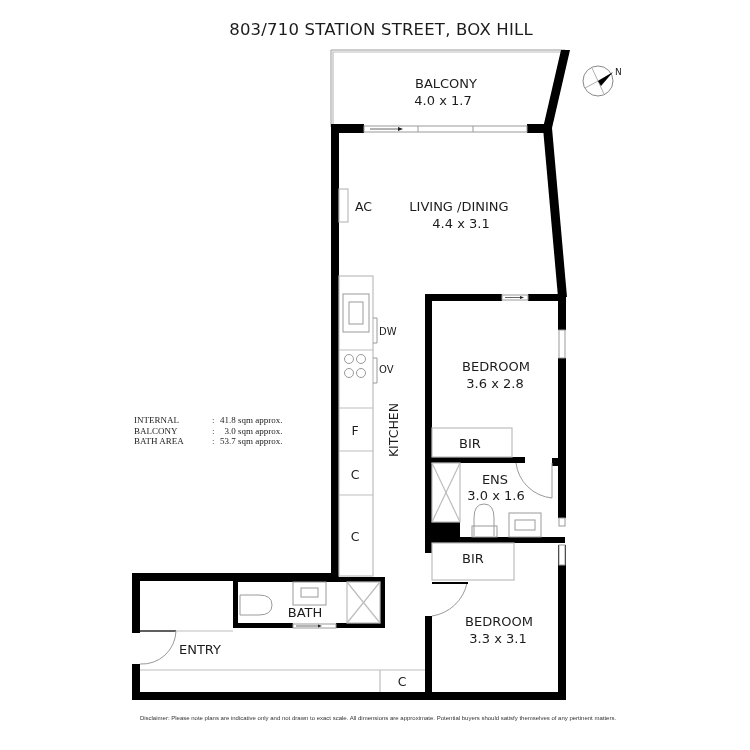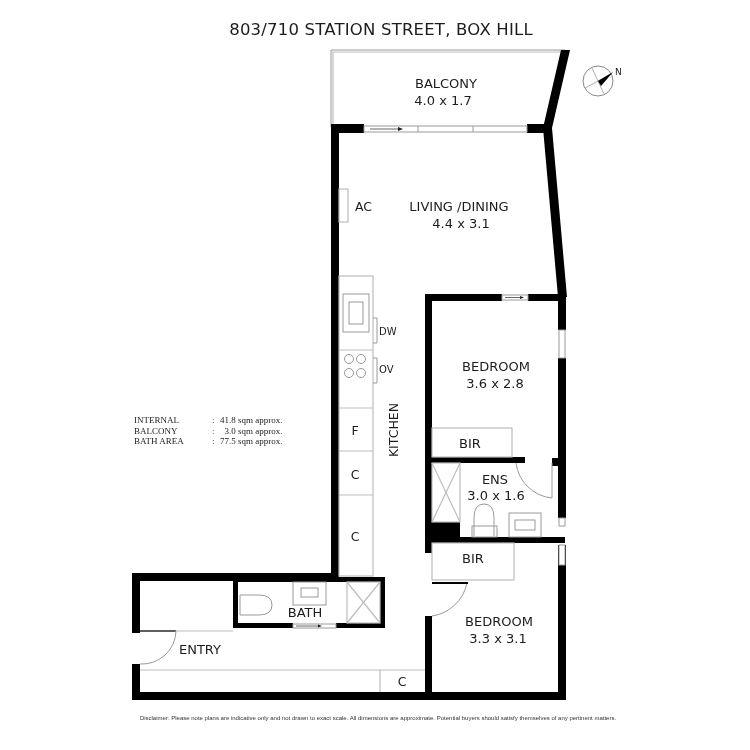--- a/index.html
+++ b/index.html
@@ -201,17 +201,17 @@
     <span>41.8 sqm approx.</span>
   </div>
   <div class="row">
     <span class="lbl">BALCONY</span>
     <span class="sep">:</span>
     <span>  3.0 sqm approx.</span>
   </div>
   <div class="row">
     <span class="lbl">BATH AREA</span>
     <span class="sep">:</span>
-    <span>77.5 sqm approx.</span>
+    <span>53.7 sqm approx.</span>
   </div>
 </div>
 
 <div class="disclaimer">Disclaimer: Please note plans are indicative only and not drawn to exact scale. All dimensions are approximate. Potential buyers should satisfy themselves of any pertinent matters.</div>
 
 </body></html>

